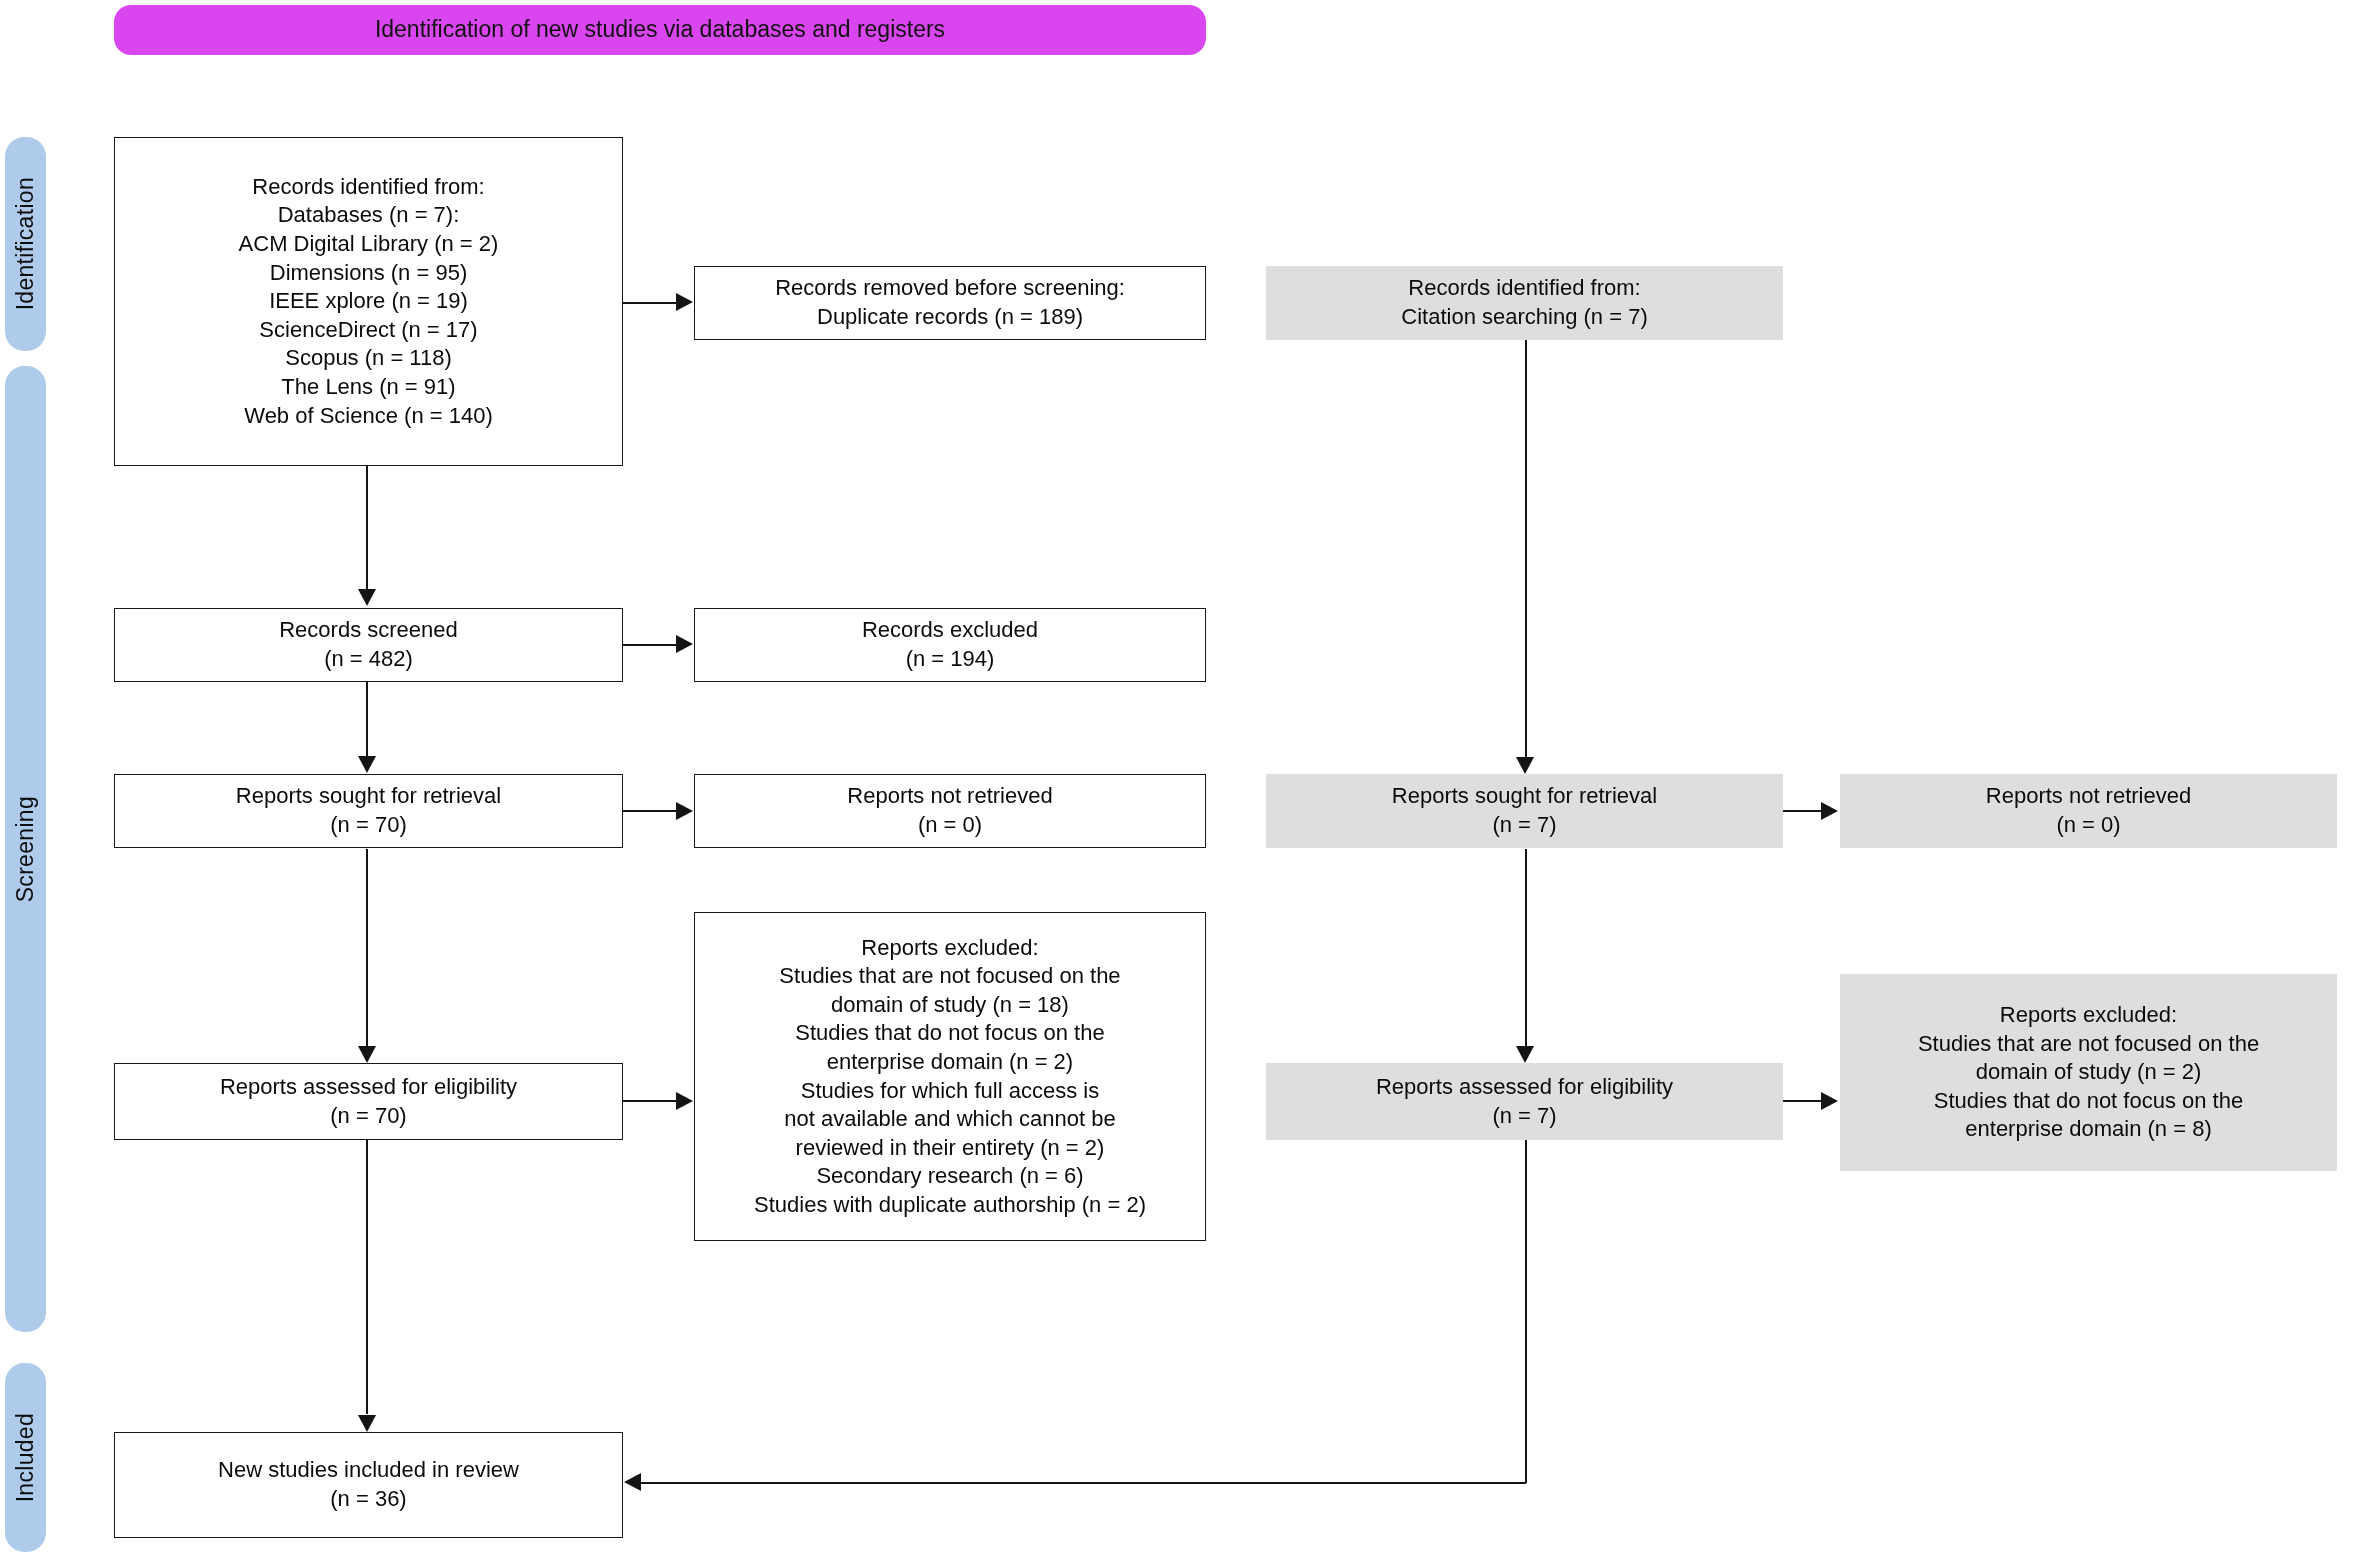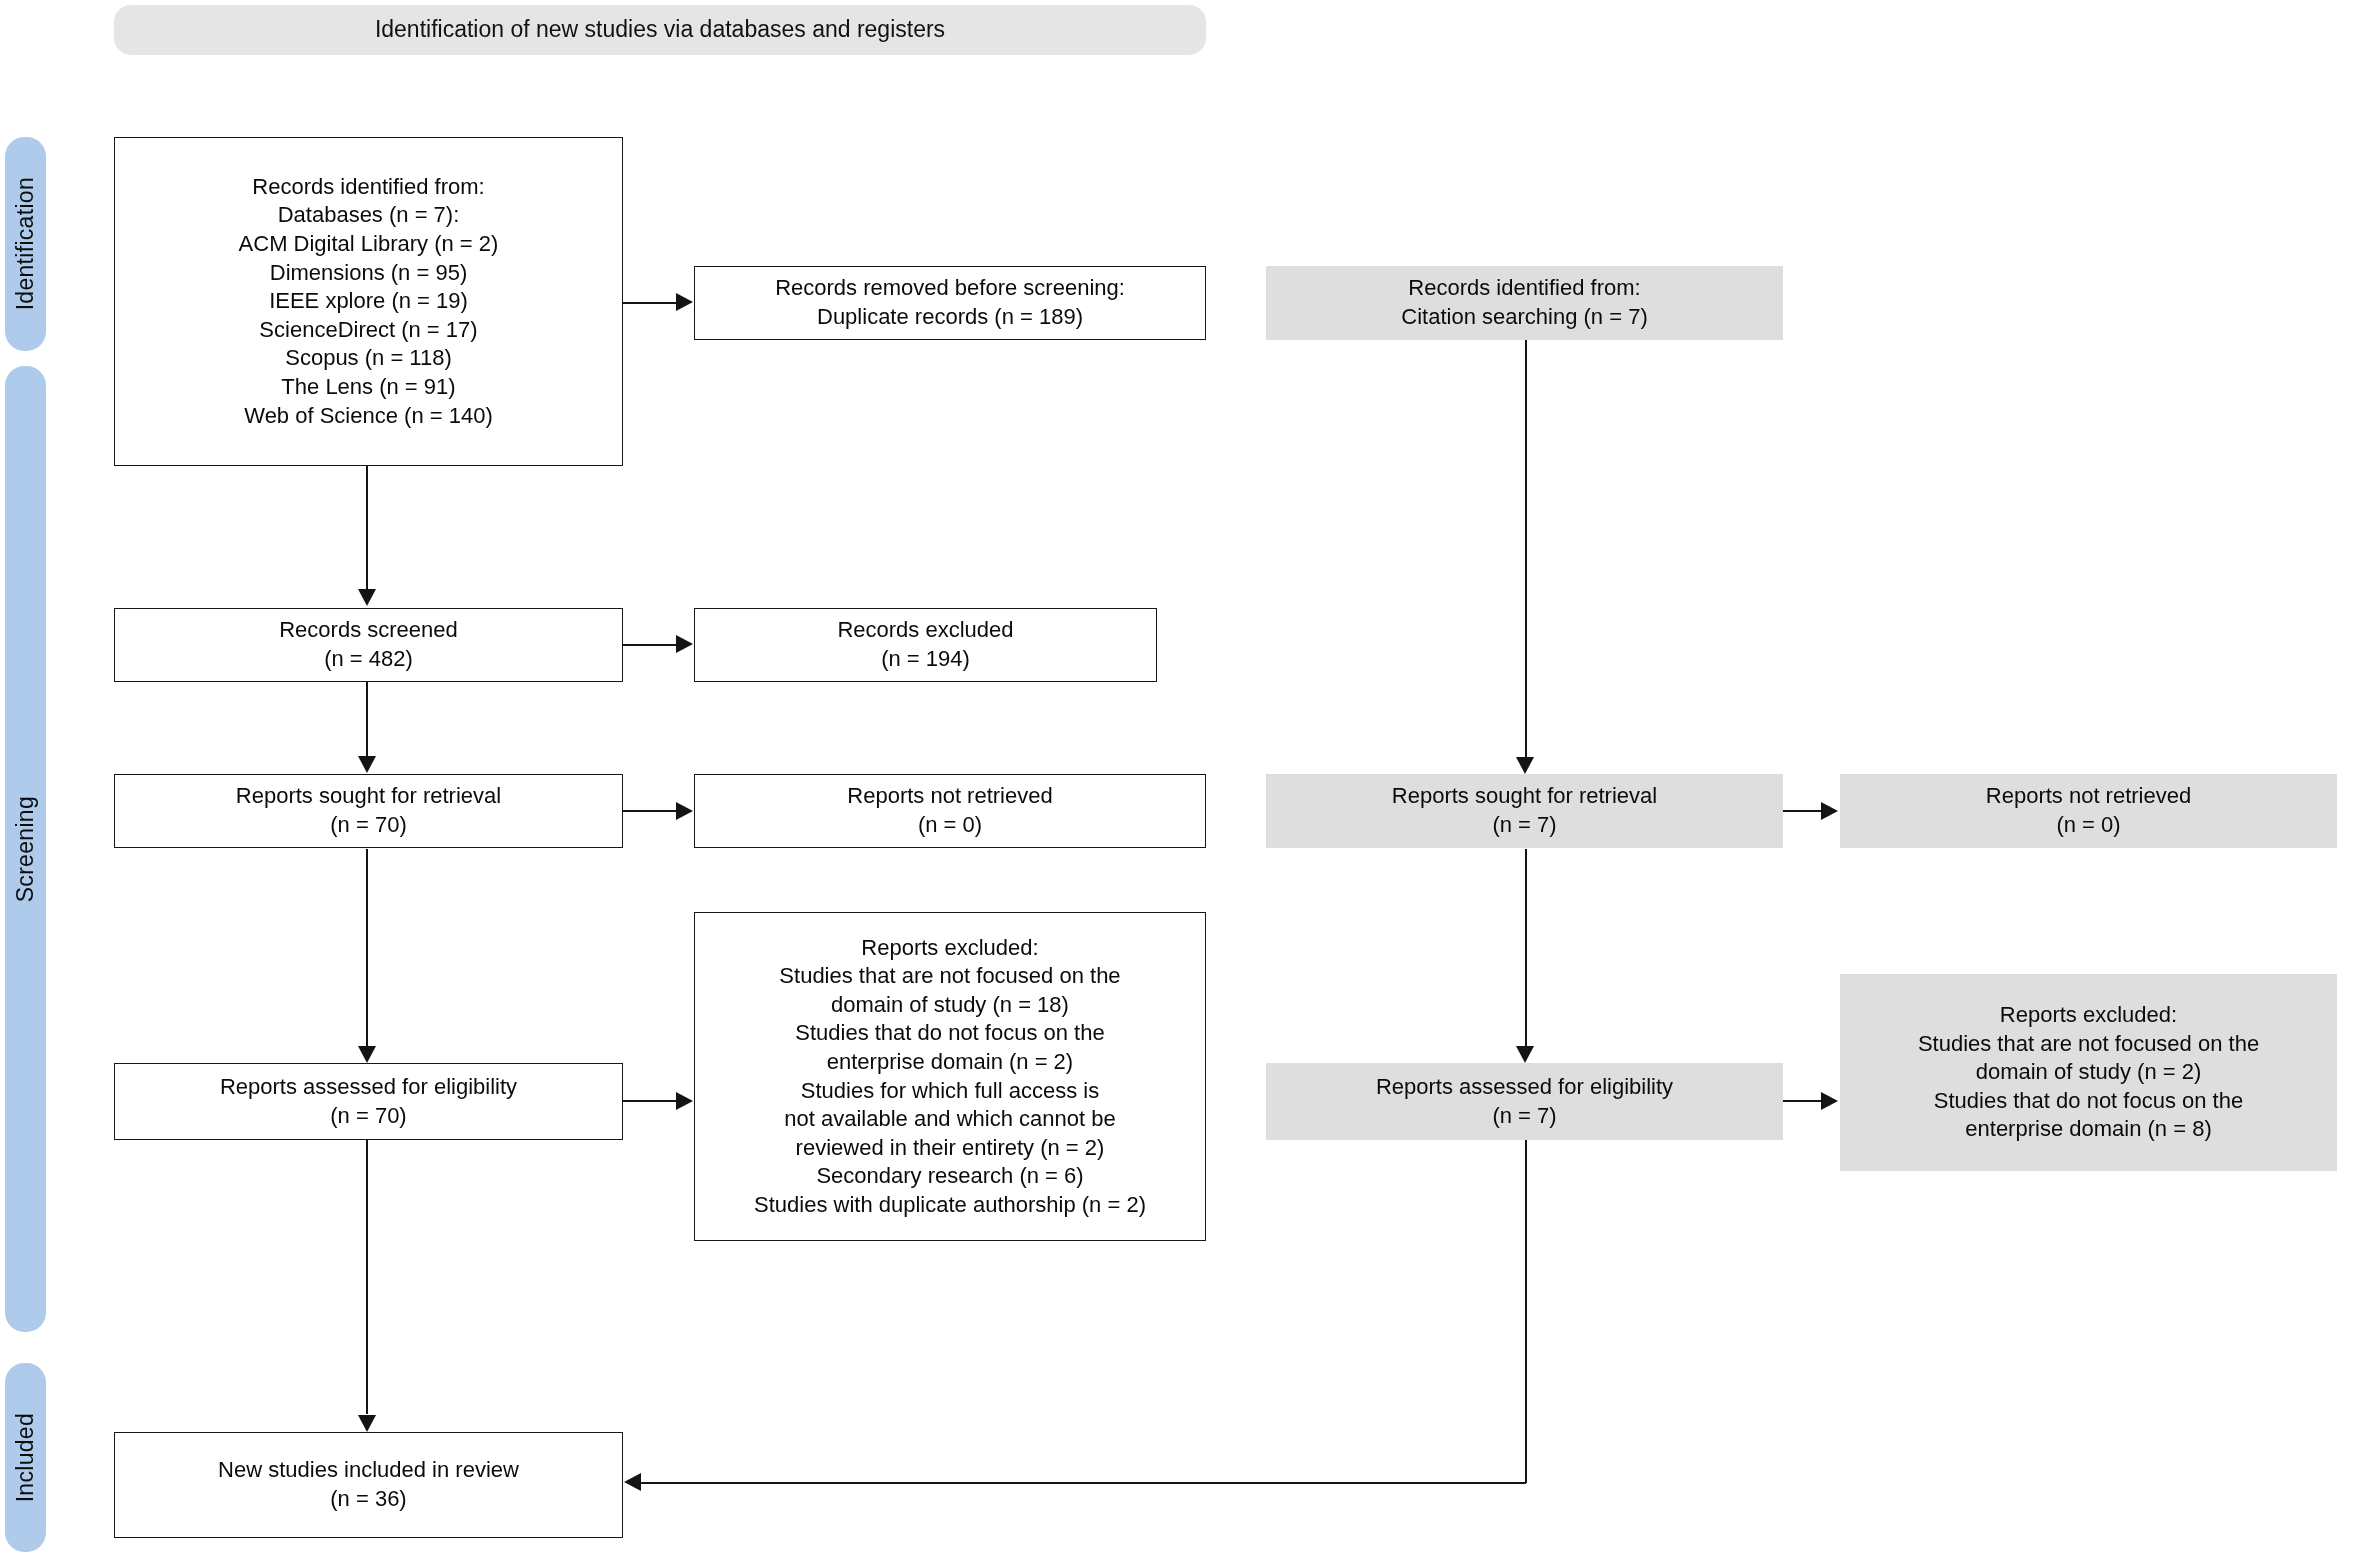--- a/index.html
+++ b/index.html
@@ -12,21 +12,21 @@
   
   .stagepill{position:absolute;background:#aecbeb;border-radius:19.4px;
              display:flex;align-items:center;justify-content:center;}
   .stagepill span{writing-mode:vertical-rl;transform:rotate(180deg);
                   font-size:23px;letter-spacing:0.3px;color:#0d0d0d;white-space:nowrap;}
 
   
   .banner{position:absolute;border-radius:17px;display:flex;align-items:center;
           justify-content:center;}
   .banner span{font-size:23px;color:#111;white-space:nowrap;}
-  .banner.orange{background:#e5e5e5;}
+  .banner.orange{background:#d946ef;}
   .banner.grey{background:#e0e0e0;}
 
   
   .box{position:absolute;box-sizing:border-box;display:flex;align-items:center;
        justify-content:center;padding:8px 8px;}
   .box.white{background:#ffffff;border:1.7px solid #171717;}
   .box.grey{background:#dedede;border:none;}
   .box p{margin:0;text-align:center;font-size:22px;line-height:1.30;color:#0b0b0b;}
 
   
@@ -88,21 +88,21 @@
   <div class="vline" style="left:366px;top:466px;height:123px;"></div>
   <div class="arrow-down" style="left:358px;top:589px;"></div>
 
   <div class="box white" style="left:114px;top:608px;width:509px;height:74px;">
     <p>
       <span>Records screened</span><br>
       <span>(n = 482)</span>
     </p>
   </div>
 
-  <div class="box white" style="left:694px;top:608px;width:463px;height:74px;">
+  <div class="box white" style="left:694px;top:608px;width:512px;height:74px;">
     <p>
       <span>Records excluded</span><br>
       <span>(n = 194)</span>
     </p>
   </div>
   <div class="hline" style="left:623px;top:644px;width:53px;"></div>
   <div class="arrow-right" style="left:676px;top:635px;"></div>
 
   <div class="vline" style="left:366px;top:682px;height:74px;"></div>
   <div class="arrow-down" style="left:358px;top:756px;"></div>

